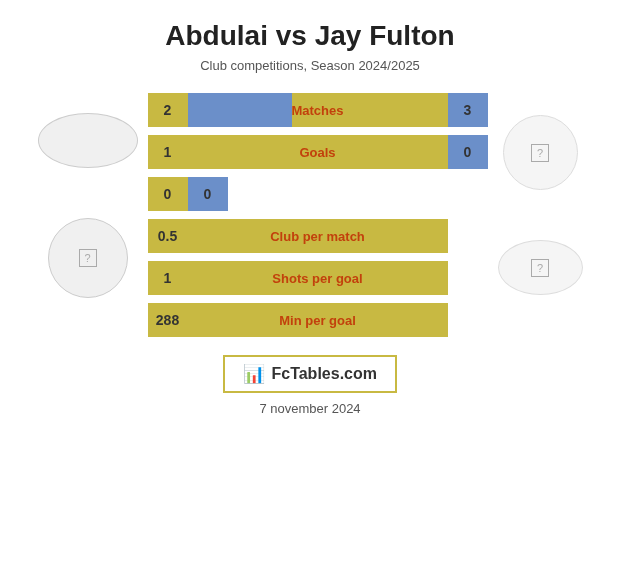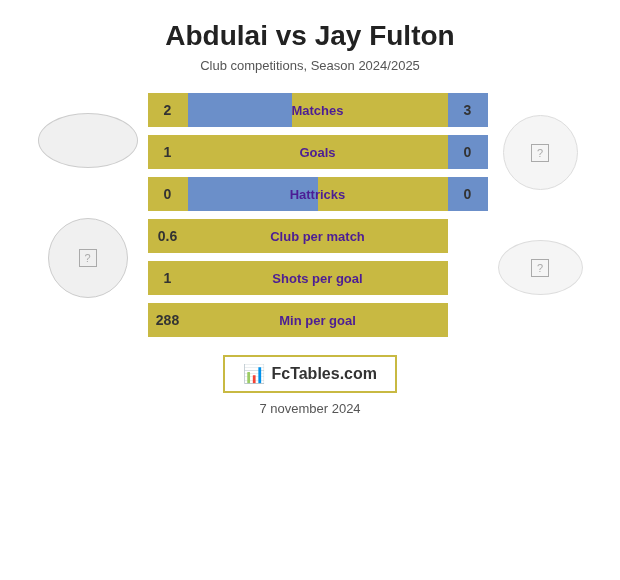--- a/index.html
+++ b/index.html
@@ -126,21 +126,21 @@
       width: 100%;
       height: 100%;
       background: #c8b942;
     }
 
     .stat-label {
       position: relative;
       z-index: 2;
       font-size: 13px;
       font-weight: bold;
-      color: #4c1d95;
+      color: #c2410c;
       text-align: center;
     }
 
     .stat-right-val {
       width: 40px;
       text-align: center;
       font-size: 14px;
       font-weight: bold;
       color: #333;
       background: #6b8fc9;
@@ -263,29 +263,24 @@
         <div class="stat-row">
           <div class="stat-left-val">1</div>
           <div class="stat-bar">
             <div class="stat-bar-bg"></div>
             <span class="stat-label">Goals</span>
           </div>
           <div class="stat-right-val">0</div>
         </div>
         <div class="stat-row">
           <div class="stat-left-val">0</div>
-          <div class="stat-bar">
-            <div class="stat-bar-bg"></div>
-            <div class="stat-bar-fill-left" style="width: 50%;"></div>
-            <span class="stat-label">Hattricks</span>
-          </div>
           <div class="stat-right-val">0</div>
         </div>
         <div class="stat-row">
-          <div class="stat-left-val">0.6</div>
+          <div class="stat-left-val">0.5</div>
           <div class="stat-bar">
             <div class="stat-bar-bg"></div>
             <span class="stat-label">Club per match</span>
           </div>
           <div class="no-right-val"></div>
         </div>
         <div class="stat-row">
           <div class="stat-left-val">1</div>
           <div class="stat-bar">
             <div class="stat-bar-bg"></div>

